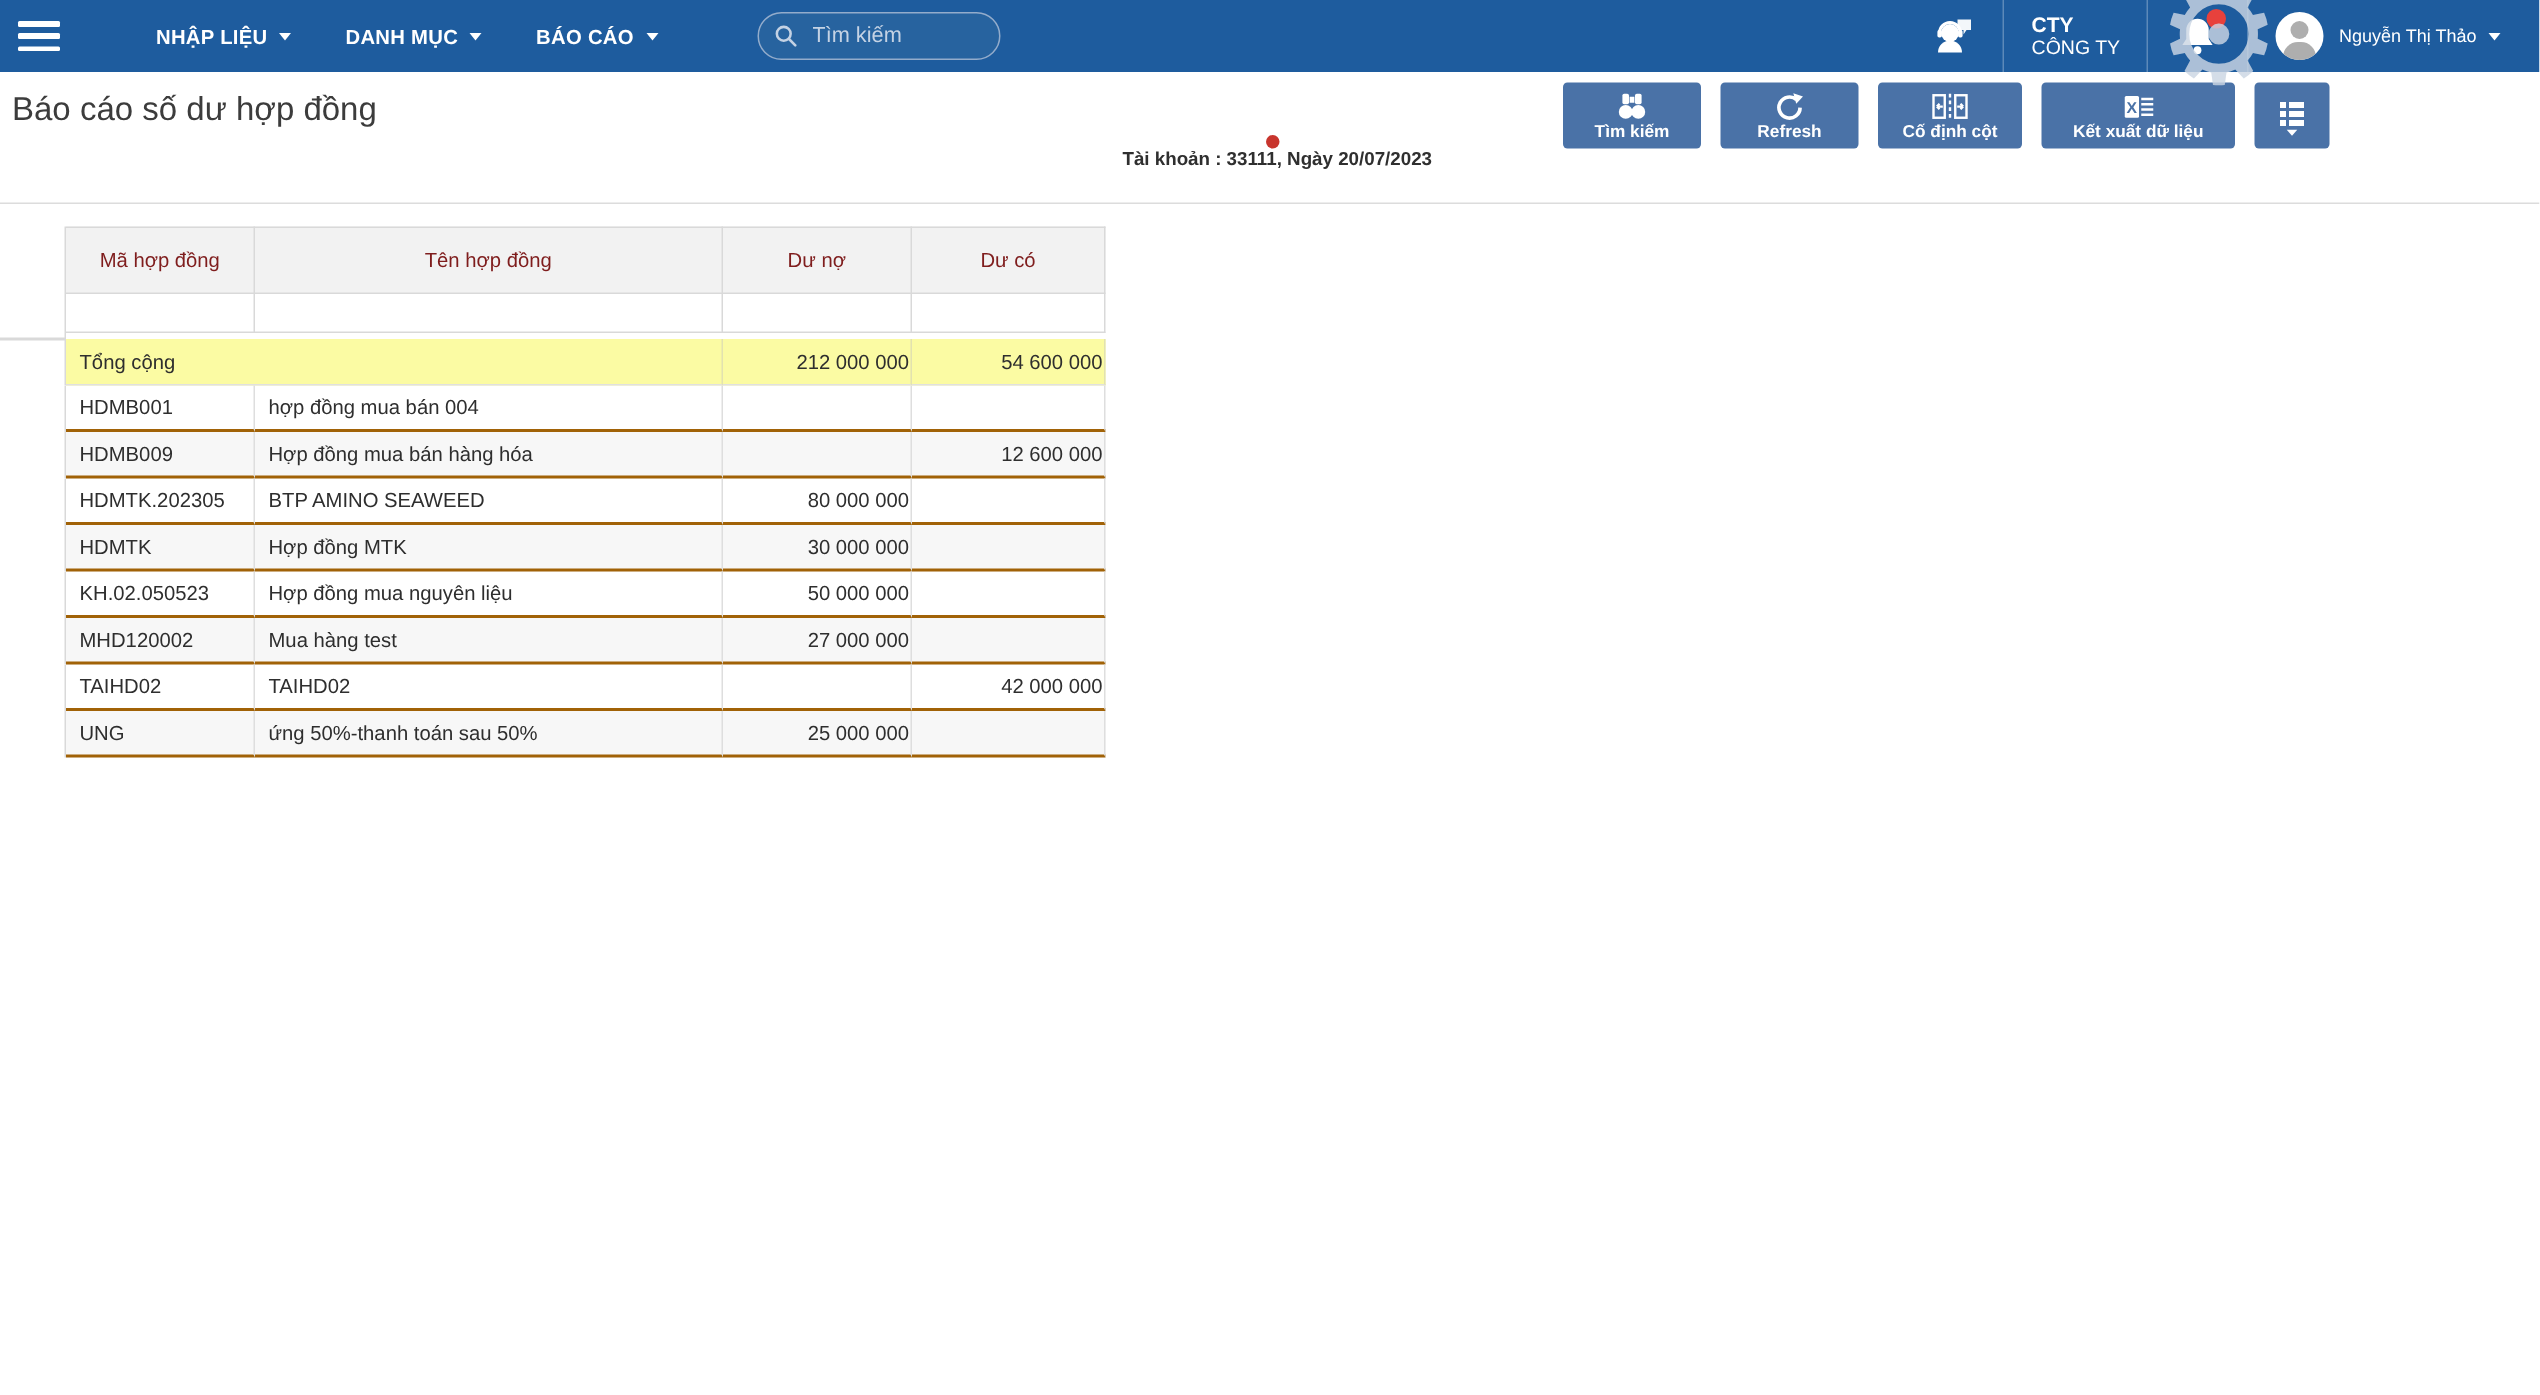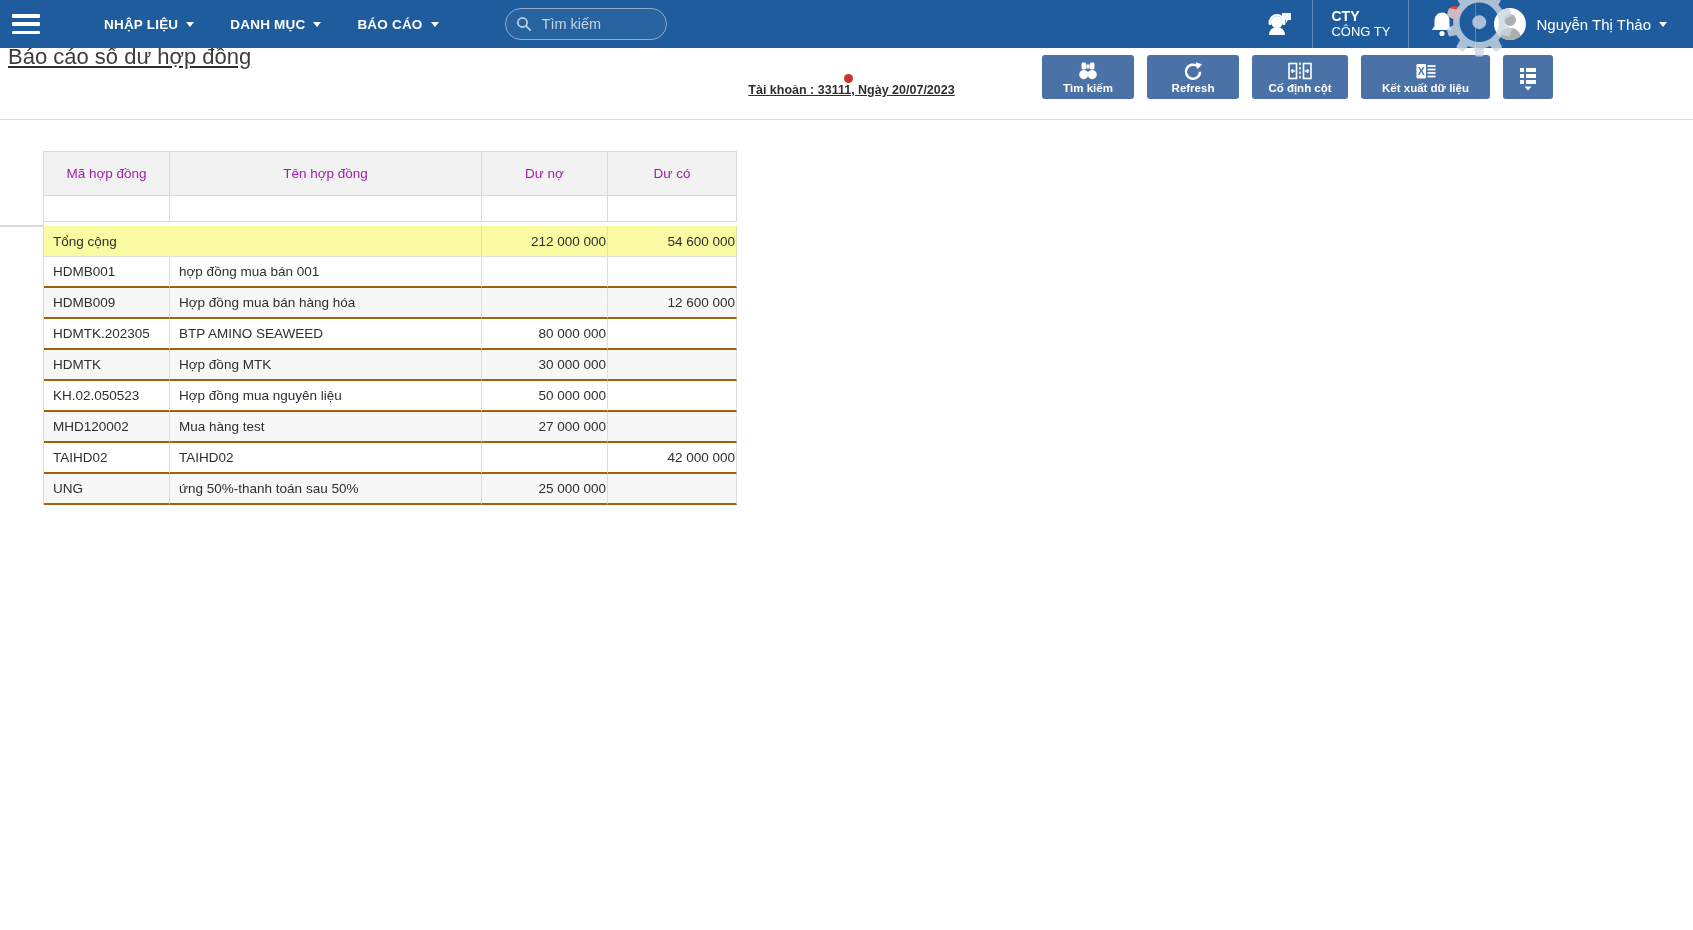--- a/index.html
+++ b/index.html
@@ -35,30 +35,30 @@
   .nav-sep{width:1px;height:48px;background:rgba(255,255,255,.28);}
   .nav-section{display:flex;align-items:center;height:48px;padding:0 18px;cursor:pointer;}
   .company-text{color:#fff;line-height:1.15;}
   .company-line1{font-weight:bold;font-size:14px;}
   .company-line2{font-size:13px;}
   .bell-wrap{position:relative;width:30px;height:30px;}
   .bell-badge{position:absolute;top:-3px;right:-4px;width:13px;height:13px;border-radius:50%;background:#e8413c;}
   .avatar{width:32px;height:32px;border-radius:50%;background:#fff;position:relative;overflow:hidden;flex:0 0 auto;}
   .avatar .head{position:absolute;top:6px;left:10px;width:12px;height:12px;border-radius:50%;background:#aeaeae;}
   .avatar .body{position:absolute;top:20px;left:5px;width:22px;height:14px;border-radius:10px 10px 0 0;background:#aeaeae;}
-  .user-name{color:#fff;font-size:15px;margin-left:10px;white-space:nowrap;}
+  .user-name{color:#fff;font-size:12px;margin-left:10px;white-space:nowrap;}
   .gear-watermark{
     position:absolute;top:-22px;left:1438px;z-index:5;pointer-events:none;
     font-size:92px;color:rgba(202,214,227,.82);line-height:1;
     font-family:"DejaVu Sans",sans-serif;
   }
   
   .page-header{
-    position:absolute;top:36px;left:0;width:100%;height:84px;background:#fff;
-    border-bottom:1px solid #dcdcdc;box-sizing:border-box;text-decoration:underline;
+    position:absolute;top:52px;left:0;width:100%;height:84px;background:#fff;
+    border-bottom:1px solid #dcdcdc;box-sizing:border-box;
   }
   .page-title{font-size:22px;color:#3c3c3c;margin:8px 0 0 8px;font-weight:400;}
   .page-subtitle{display:flex;align-items:center;margin:4px 0 0 10px;font-size:12.5px;font-weight:bold;color:#2f2f2f;flex-direction:column;}
   .red-dot{width:9px;height:9px;border-radius:50%;background:#c8352d;margin-right:7px;flex:0 0 auto;}
   
   .toolbar{
     position:absolute;top:55px;right:140px;display:flex;align-items:flex-start;z-index:2;
   }
   .tbtn{
     background:#4a72a7;border:none;border-radius:3px;color:#fff;height:44px;margin-left:13px;
@@ -67,21 +67,21 @@
     font-family:"Liberation Sans","DejaVu Sans",sans-serif;
   }
   .tbtn .lbl{font-size:11.5px;font-weight:bold;white-space:nowrap;line-height:1;}
   .tbtn-menu{width:50px;justify-content:center;padding:4px 0 3px 0;}
   
   .grid-wrap{position:absolute;top:151px;left:0;}
   table.grid{border-collapse:separate;border-spacing:0;table-layout:fixed;width:737px;font-size:13.5px;}
   table.grid td,table.grid th{box-sizing:border-box;overflow:hidden;white-space:nowrap;}
   col.c0{width:44px;}col.c1{width:126px;}col.c2{width:312px;}col.c3{width:126px;}col.c4{width:129px;}
   th.hcell{
-    background:#f2f2f2;font-weight:400;color:#a21caf;height:45px;text-align:center;
+    background:#f2f2f2;font-weight:400;color:#7f1d1d;height:45px;text-align:center;
     border-top:1px solid #d9d9d9;border-bottom:1px solid #d9d9d9;border-right:1px solid #d9d9d9;
   }
   th.hfirst{border-left:1px solid #d9d9d9;border-left-width:0;}
   td.ind{background:#fff;border-right:1px solid #d9d9d9;}
   tr.filter-row td.fcell{height:26px;background:#fff;border-bottom:1px solid #d9d9d9;border-right:1px solid #d9d9d9;}
   tr.gap-row td{height:4px;border:none;padding:0;}
   tr.gap-row td.ind{border-right:1px solid #d9d9d9;border-bottom:1px solid #d9d9d9;}
   tr.total-row td{height:31px;font-weight:normal;}
   tr.total-row td.tcell{background:#fbfba3;border-bottom:1px solid #e0e0e0;border-right:1px solid #e2e2b0;}
   tr.data-row td{height:31px;border-bottom:2px solid #a16207;}
@@ -265,21 +265,21 @@
         <td class="ind" style="border-top:1px solid #d9d9d9;"></td>
         <td class="tcell lpad" colspan="2">Tổng cộng</td>
         <td class="tcell num">212 000 000</td>
         <td class="tcell num">54 600 000</td>
       </tr>
     </tbody>
     <tbody id="table-body">
   <tr class="data-row">
     <td class="ind"></td>
     <td class="dcell lpad">HDMB001</td>
-    <td class="dcell lpad">hợp đồng mua bán 001</td>
+    <td class="dcell lpad">hợp đồng mua bán 004</td>
     <td class="dcell num"></td>
     <td class="dcell num"></td>
   </tr>
 
   <tr class="data-row stripe">
     <td class="ind"></td>
     <td class="dcell lpad">HDMB009</td>
     <td class="dcell lpad">Hợp đồng mua bán hàng hóa</td>
     <td class="dcell num"></td>
     <td class="dcell num">12 600 000</td>

